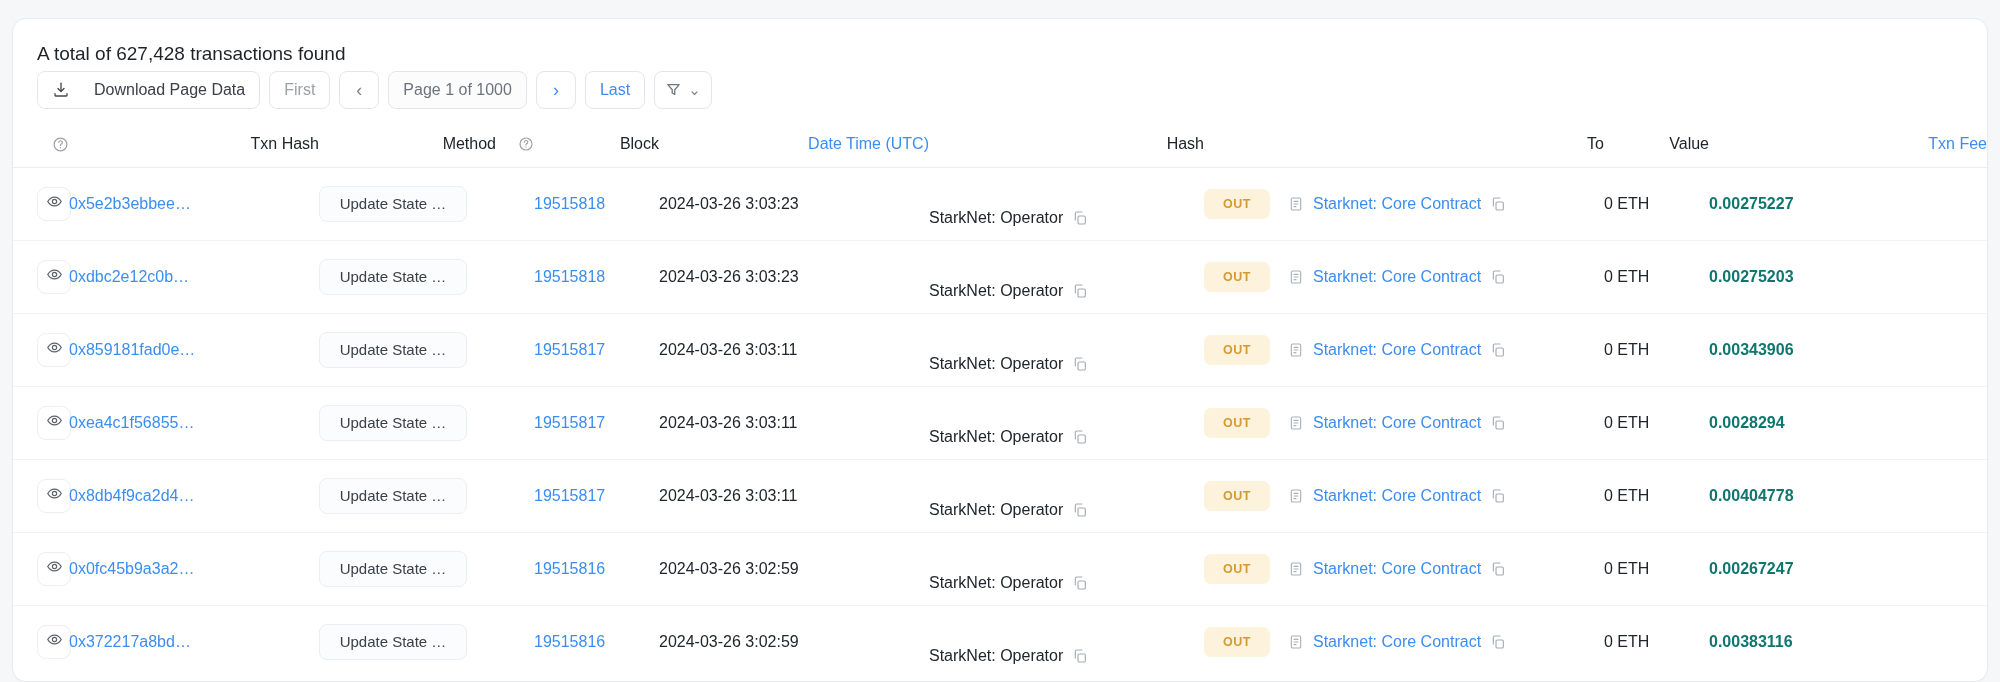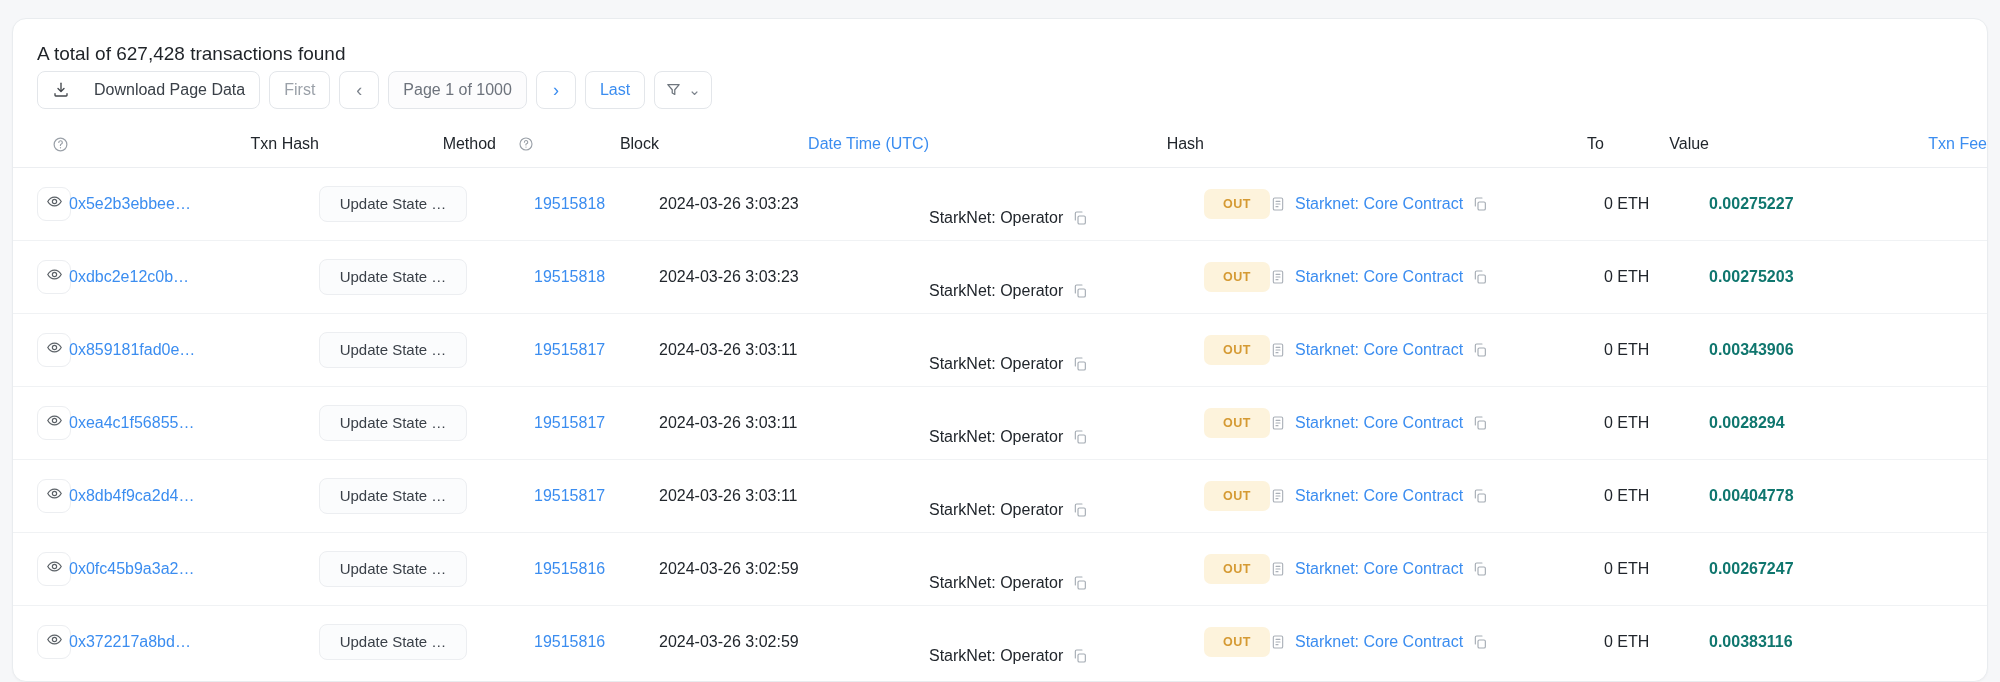--- a/index.html
+++ b/index.html
@@ -139,21 +139,21 @@
     justify-content: center;
     width: 66px; height: 30px;
     border-radius: 7px;
     background: #fdf3dc;
     color: #d59a33;
     font-size: 12.5px;
     font-weight: 700;
     letter-spacing: .5px;
   }
   .to-wrap { display: flex; align-items: center; gap: 9px; }
-  .to-cell-inner { display: flex; align-items: center; }
+  .to-cell-inner { display: flex; align-items: center; gap: 18px; }
 
   .fee { color: #0f766e; font-weight: bold; }
   .qmark { color:#9aa0a8; display:inline-flex; vertical-align:middle; }
   .th-inline { display:inline-flex; align-items:center; gap:22px; }
 </style>
 </head>
 <body>
 
 <div class="page-wrap">
   <div class="card">

